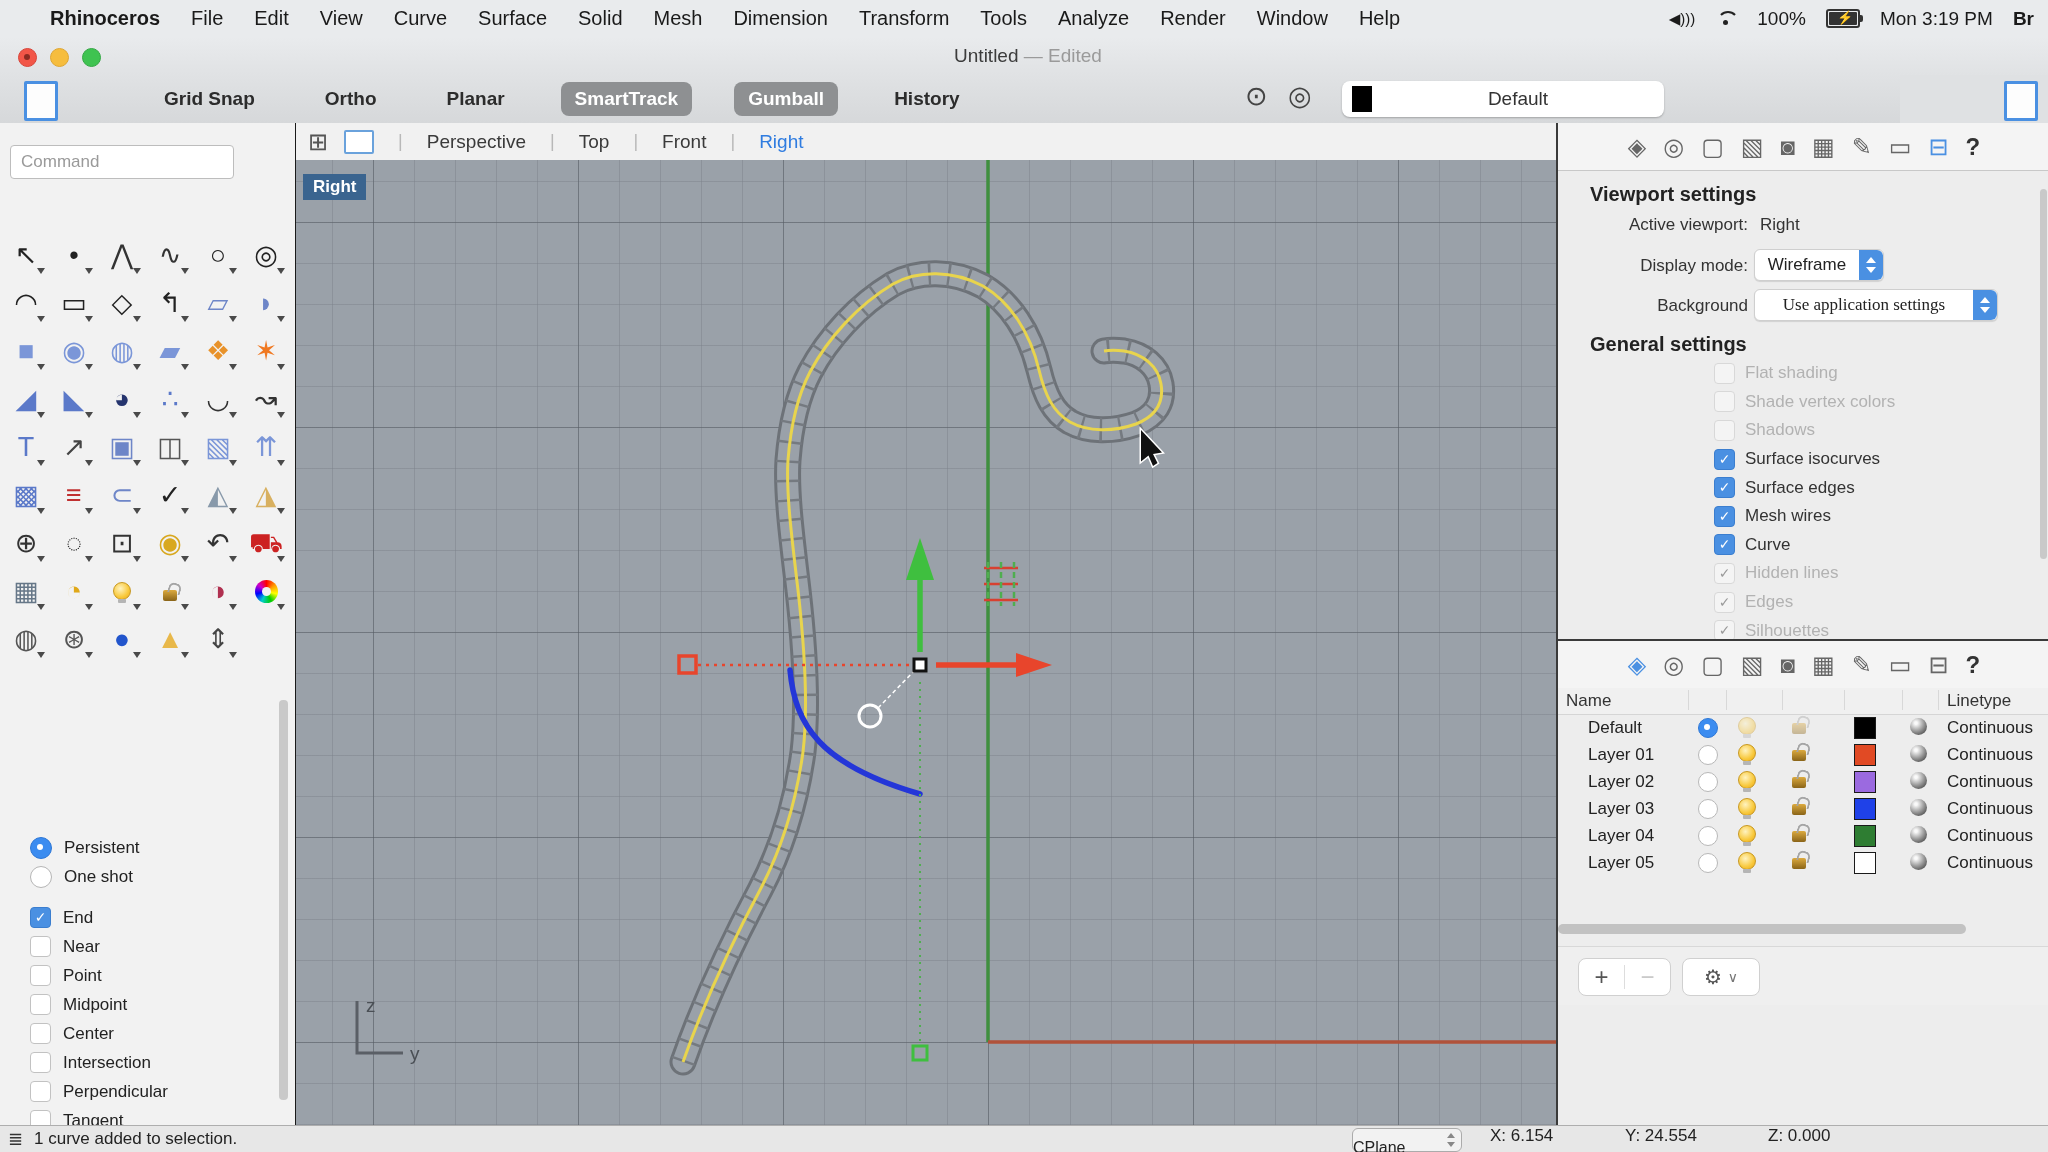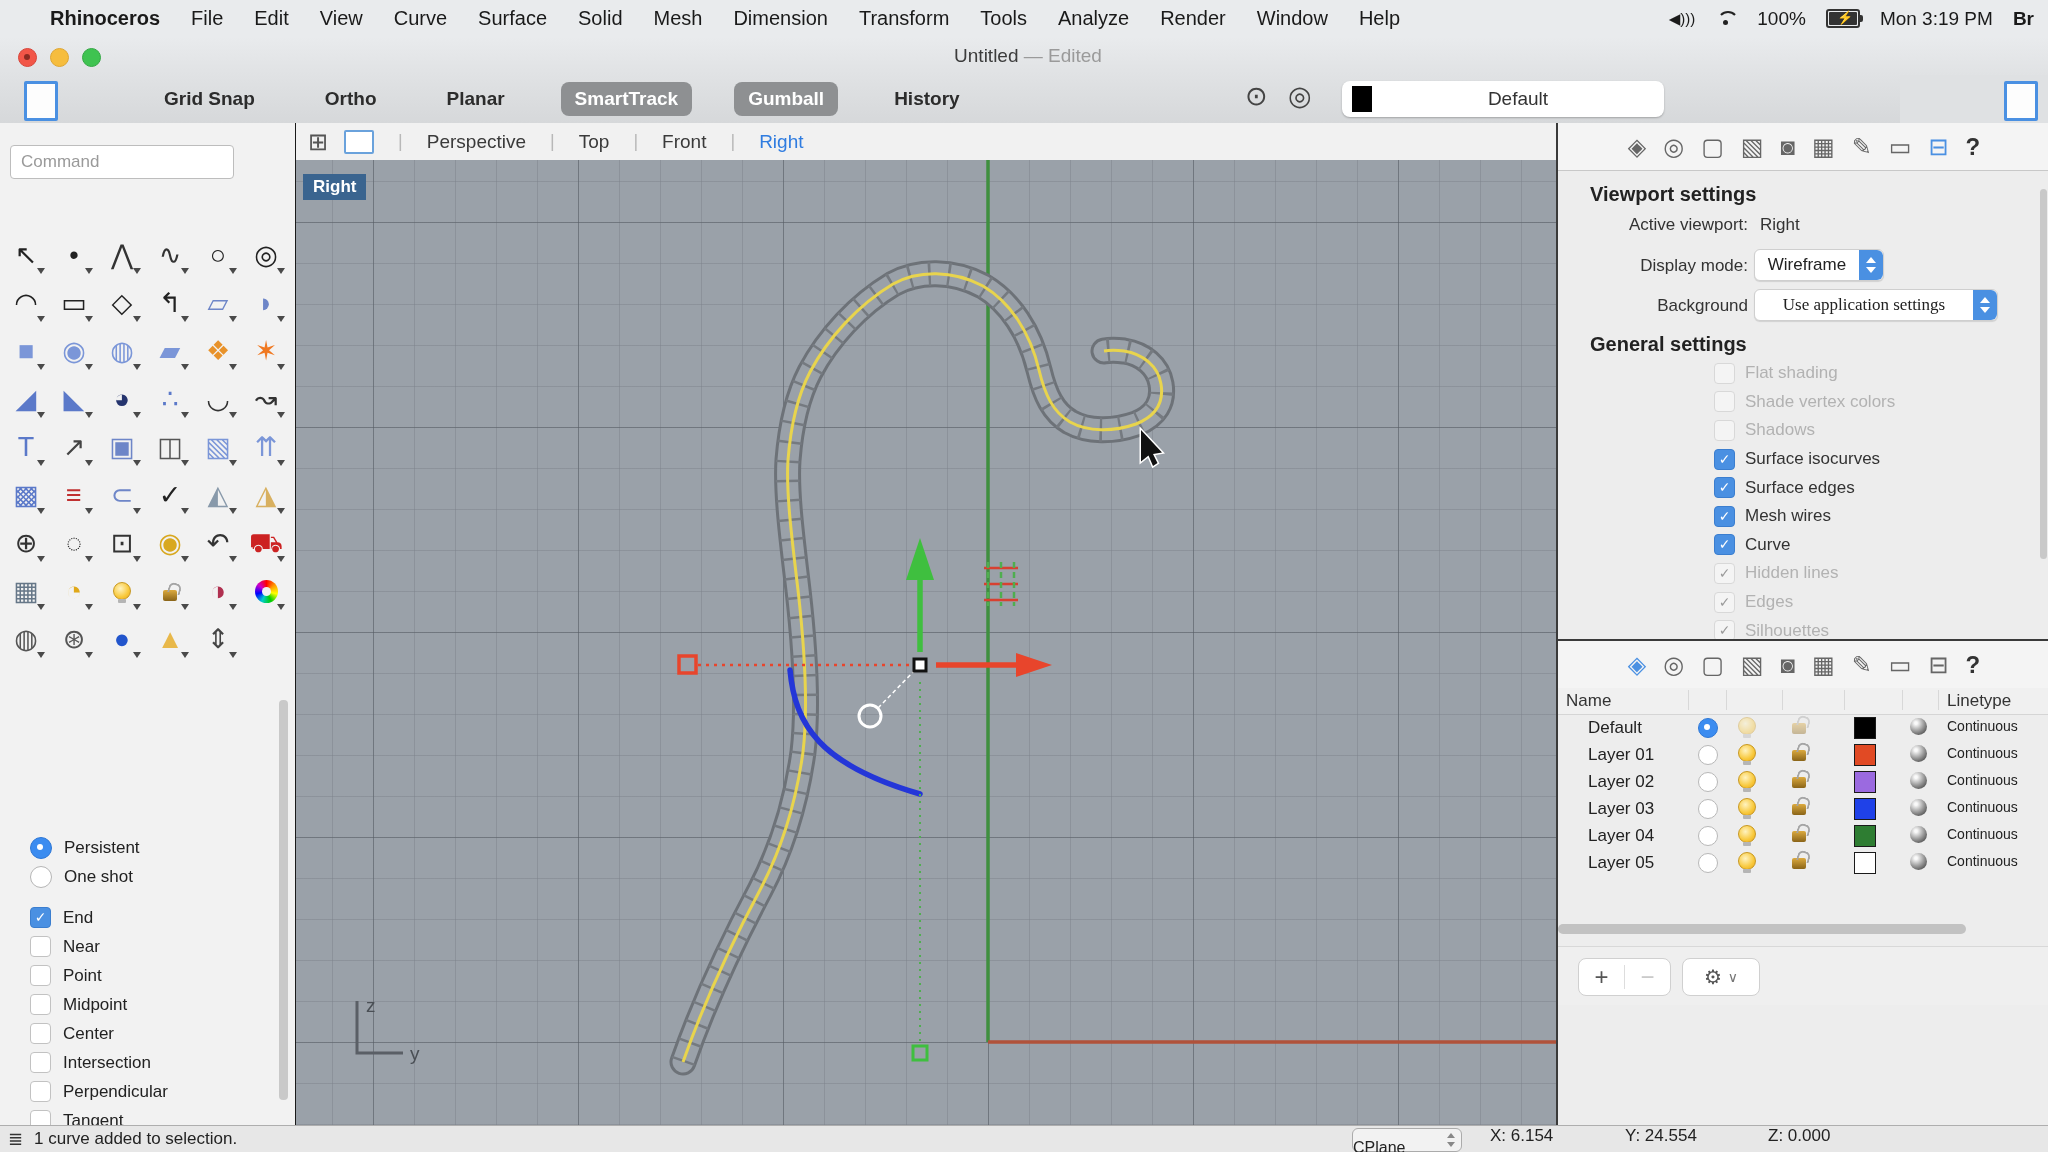--- a/index.html
+++ b/index.html
@@ -128,21 +128,21 @@
   .lrow{position:absolute;left:0;width:492px;height:27px;}
   .lname{position:absolute;left:30px;top:4px;font-size:17px;color:#222;}
   .lradio{position:absolute;left:140px;top:4px;width:18px;height:18px;border-radius:50%;background:#fff;border:1px solid #b8b8b8;}
   .lradio.cur{background:#3b8cf0;border-color:#2f78d6;}
   .lradio.cur::after{content:"";position:absolute;left:5px;top:5px;width:6px;height:6px;background:#fff;border-radius:50%;}
   .lrow .i-bulb{position:absolute;left:180px;top:3px;}
   .lrow .i-lock{position:absolute;left:234px;top:5px;margin-top:4px;}
   .lswatch{position:absolute;left:296px;top:3px;width:20px;height:20px;border:1.5px solid #1a1a1a;}
   .lsphere{position:absolute;left:352px;top:4px;width:17px;height:17px;border-radius:50%;
      background:radial-gradient(circle at 35% 30%, #fafafa 8%, #999 50%, #2a2a2a);}
-  .llt{position:absolute;left:389px;top:4px;font-size:14px;color:#222;}
+  .llt{position:absolute;left:389px;top:4px;font-size:17px;color:#222;}
   #lhscroll{position:absolute;left:0px;top:283px;width:408px;height:10px;border-radius:5px;background:#c2c2c2;}
   #lbottom{position:absolute;left:0;top:305px;width:492px;height:58px;background:#efefef;border-top:1px solid #d8d8d8;}
   .seg{position:absolute;top:11px;height:36px;background:#fff;border:1px solid #d0d0d0;border-radius:8px;display:flex;align-items:center;}
   .seg span{width:45px;text-align:center;font-size:24px;color:#555;}
   .seg .disab{color:#c8c8c8;}
   .seg i{width:1px;height:24px;background:#ddd;}
   
   #statusbar{position:absolute;left:0;top:1125px;width:2048px;height:27px;background:#e7e7e7;border-top:1px solid #aeaeae;
      font-size:17px;color:#222;}
   #statusbar .burger{position:absolute;left:8px;top:2px;font-size:18px;color:#333;}

